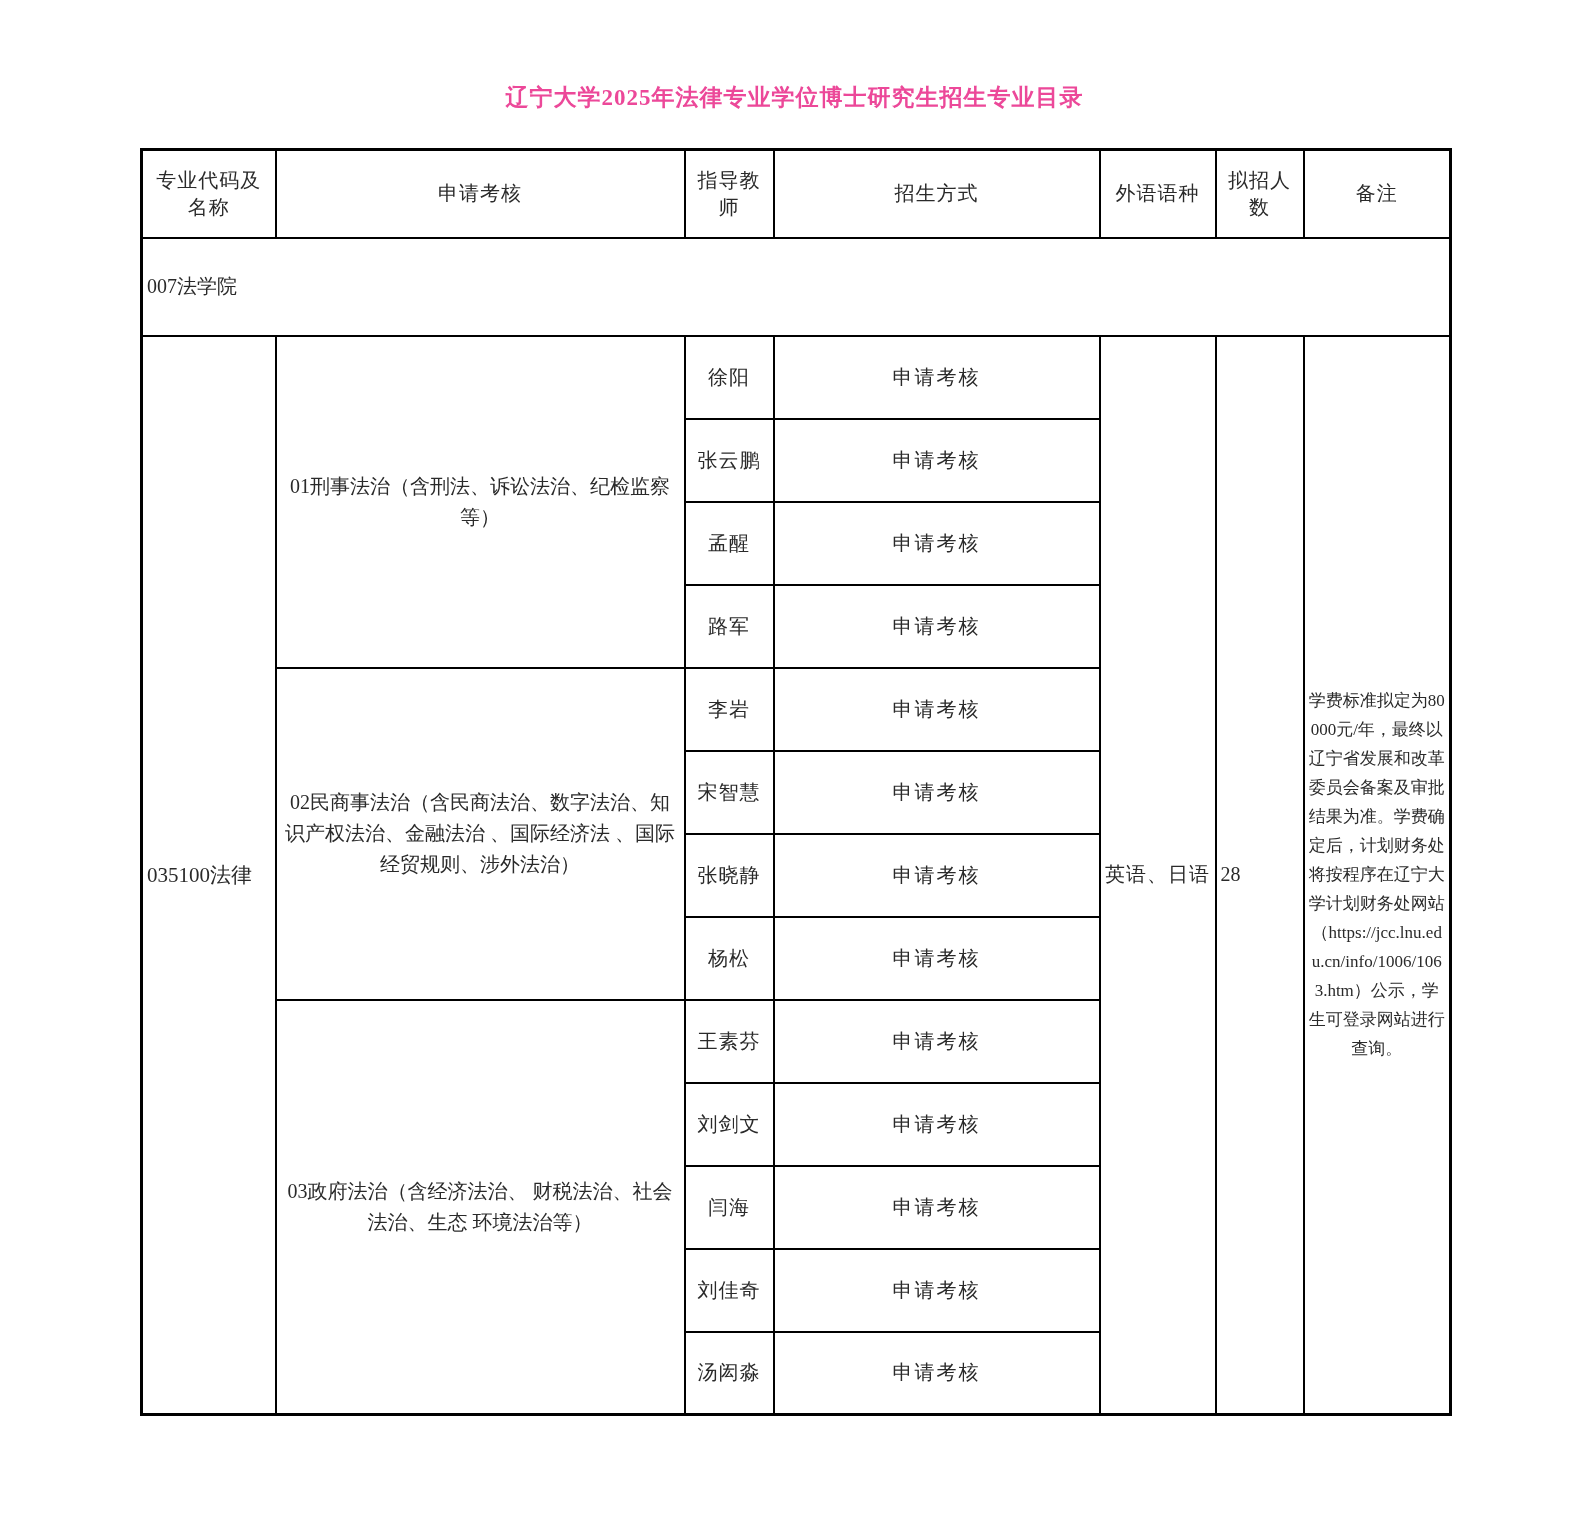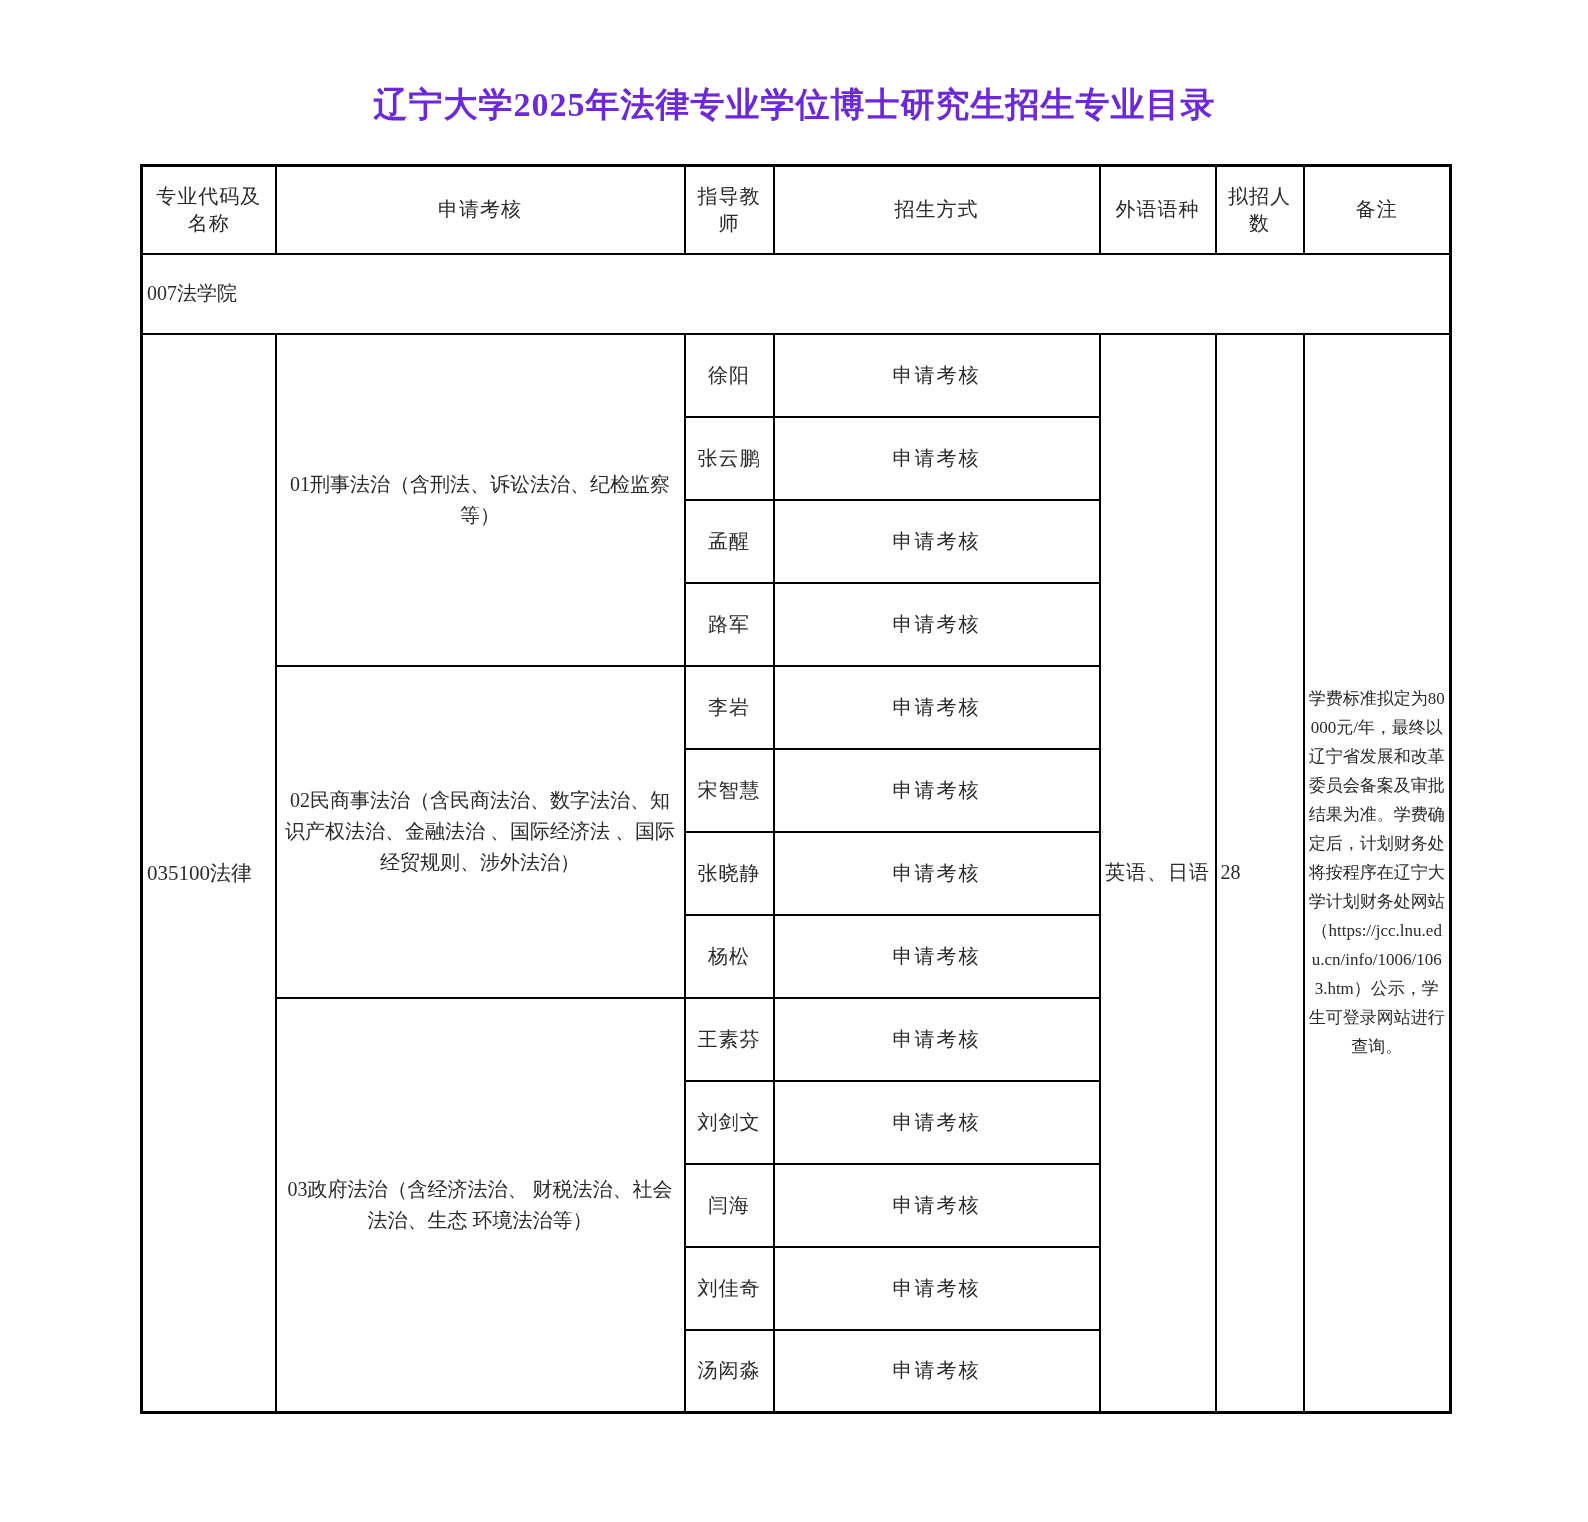--- a/index.html
+++ b/index.html
@@ -15,45 +15,45 @@
     height: 1522px;
     background: #ffffff;
     overflow: hidden;
   }
   .doc-title {
     position: absolute;
     top: 82px;
     left: 140px;
     width: 1309px;
     text-align: center;
-    font-size: 34px;
+    font-size: 23px;
     font-weight: bold;
     letter-spacing: 1px;
-    color: #6d28d9;
+    color: #ec4899;
   }
   table.catalog {
     position: absolute;
-    top: 164px;
+    top: 148px;
     left: 140px;
     width: 1309px;
     border-collapse: collapse;
     table-layout: fixed;
     border: 3px solid #000;
     font-size: 20px;
   }
   table.catalog td, table.catalog th {
     border: 2px solid #000;
     vertical-align: middle;
     padding: 2px 4px;
     font-weight: normal;
     color: #2a2a2a;
     overflow: hidden;
   }
   tr.header-row { height: 88px; }
-  tr.college-row-tr { height: 80px; }
+  tr.college-row-tr { height: 98px; }
   tr.data-row { height: 83px; }
   .th-cell {
     text-align: center;
     letter-spacing: 1px;
   }
   .college-cell {
     text-align: left;
     padding-left: 6px;
   }
   .code-cell {

